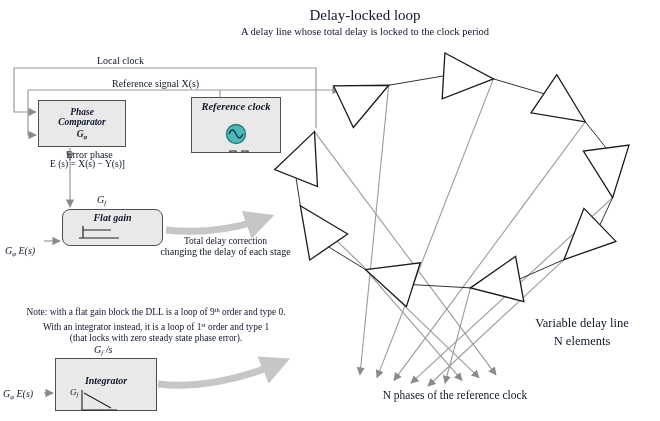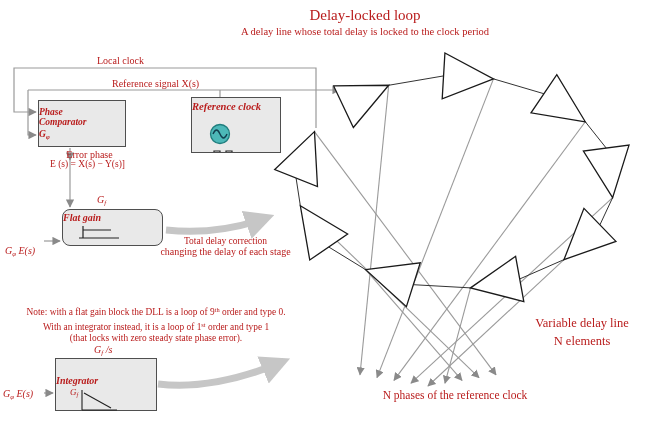--- a/index.html
+++ b/index.html
@@ -1,29 +1,29 @@
 <!DOCTYPE html>
 <html><head>
 <meta charset="utf-8">
 <style>
   html,body{margin:0;padding:0;background:#ffffff;}
   .stage{
     position:relative;width:660px;height:421px;background:#fff;
-    font-family:"Liberation Serif","DejaVu Serif",serif;color:#b91c1c;overflow:hidden;
+    font-family:"Liberation Serif","DejaVu Serif",serif;color:#0f172a;overflow:hidden;
   }
   #diagram-svg{position:absolute;left:0;top:0;}
   .lbl{position:absolute;font-size:10px;line-height:1.15;white-space:nowrap;z-index:3;}
   .ctr{text-align:center;white-space:normal;}
   .it{font-style:italic;}
   .bt{font-style:italic;font-weight:bold;}
   .sub{font-size:0.68em;vertical-align:-0.3em;}
   .sup{font-size:0.68em;vertical-align:0.5em;}
   .box{
     position:absolute;background:#e9e9e9;border:1.4px solid #4f4f4f;
-    display:flex;flex-direction:column;align-items:flex-start;box-sizing:border-box;z-index:2;
+    display:flex;flex-direction:column;align-items:center;box-sizing:border-box;z-index:2;
   }
 </style>
 </head>
 <body>
 
 <div class="stage">
 
   <svg id="diagram-svg" width="660" height="421" viewBox="0 0 660 421">
     <defs>
       <marker id="m-arrow" viewBox="0 0 10 10" refX="9" refY="5" markerWidth="7" markerHeight="7" orient="auto">

